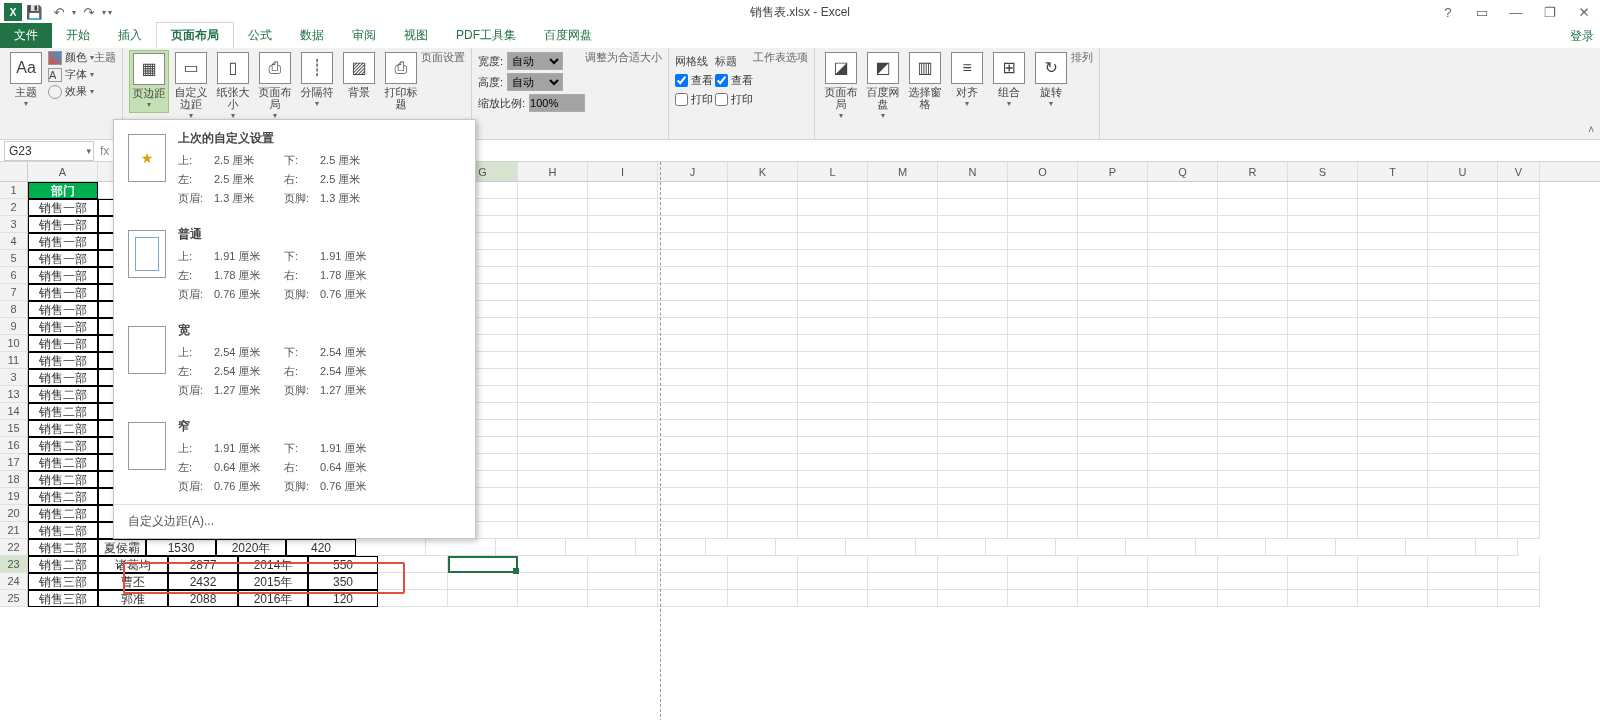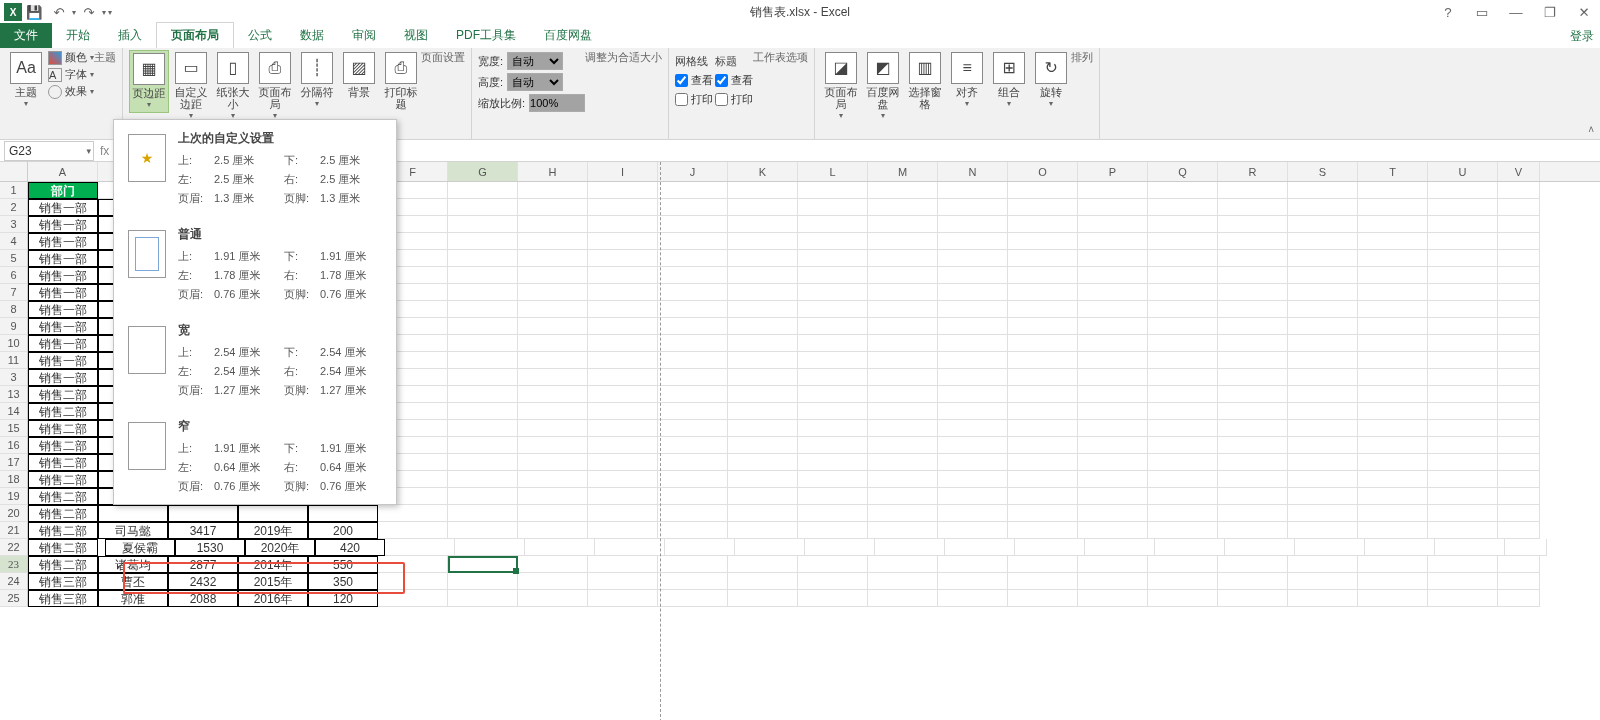--- a/index.html
+++ b/index.html
@@ -49,30 +49,30 @@
 
 
 .grid-area { position:relative; height:560px; overflow:hidden; }
 .col-headers { display:flex; height:20px; background:#f3f3f3; border-bottom:1px solid #ccc; }
 .rowhdr-corner { width:28px; border-right:1px solid #ccc; background:#f3f3f3; }
 .colhdr { border-right:1px solid #e0e0e0; text-align:center; font-size:11px; color:#555; line-height:20px; background:#f3f3f3; }
 .colhdr.sel { background:#d5e3cf; }
 .grid-body { position:relative; }
 .grow { display:flex; height:17px; }
 .rhdr { width:28px; border-right:1px solid #ccc; border-bottom:1px solid #e0e0e0; text-align:center; font-size:11px; background:#f3f3f3; color:#555; line-height:16px; }
-.rhdr.sel { background:#d5e3cf;font-family:Liberation Serif, serif; }
+.rhdr.sel { background:#d5e3cf; }
 .cell { border-right:1px solid #e0e0e0; border-bottom:1px solid #e0e0e0; font-size:12px; padding:0 3px; line-height:16px; overflow:hidden; white-space:nowrap; }
 .cell.tblhdr { background:#00b050; color:#fff; font-weight:bold; border:1px solid #000; text-align:center; }
 .cell.tbl { border:1px solid #000; text-align:center; background:#fff; }
 .dash-v { position:absolute; top:0; bottom:0; border-left:1px dashed #999; }
 .active-cell { position:absolute; border:2px solid #217346; background:rgba(255,255,255,0); pointer-events:none; }
 .active-cell::after { content:''; position:absolute; right:-3px; bottom:-3px; width:6px; height:6px; background:#217346; }
 
 
-.margins-dd { position:absolute; left:113px; top:119px; width:284px; background:#fff; border:1px solid #c6c6c6; box-shadow:2px 2px 6px rgba(0,0,0,.25); z-index:50; font-size:12px; }
+.margins-dd { position:absolute; left:113px; top:119px; width:363px; background:#fff; border:1px solid #c6c6c6; box-shadow:2px 2px 6px rgba(0,0,0,.25); z-index:50; font-size:12px; }
 .dd-section { padding:10px 14px; display:flex; gap:12px; }
 .dd-thumb { width:38px; height:48px; border:1px solid #999; background:#fff; margin-top:4px; flex-shrink:0; display:flex; align-items:center; justify-content:center; }
 .dd-thumb.star::after { content:'★'; color:#d9a400; font-size:14px; }
 .dd-thumb-normal { background:linear-gradient(#fff,#fff); border:1px solid #999; position:relative; }
 .dd-thumb-normal::before { content:''; position:absolute; inset:6px; border:1px solid #7ba8d9; }
 .dd-info { flex:1; }
 .dd-title { font-weight:bold; color:#444; margin-bottom:6px; }
 .dd-grid { display:grid; grid-template-columns:36px 70px 36px 70px; row-gap:4px; font-size:11px; color:#555; }
 .dd-custom { border-top:1px solid #e0e0e0; padding:8px 14px; font-size:12px; color:#555; }
 .dd-highlight { position:absolute; left:123px; top:562px; width:282px; height:32px; border:2px solid #e74c3c; border-radius:2px; z-index:60; pointer-events:none; }
@@ -827,21 +827,21 @@
         <div class="cell" style="width: 70px;"></div>
         <div class="cell" style="width: 70px;"></div>
         <div class="cell" style="width: 70px;"></div>
         <div class="cell" style="width: 70px;"></div>
         <div class="cell" style="width: 70px;"></div>
         <div class="cell" style="width: 42px;"></div>
       </div>
       <div class="grow">
         <div class="rhdr">22</div>
         <div class="cell tbl" style="width: 70px;">销售二部</div>
-        <div class="cell tbl" style="width: 70px; margin-left: 7px;">夏侯霸</div>
+        <div class="cell tbl" style="width: 48px;">夏侯霸</div>
         <div class="cell tbl" style="width: 70px;">1530</div>
         <div class="cell tbl" style="width: 70px;">2020年</div>
         <div class="cell tbl" style="width: 70px;">420</div>
         <div class="cell" style="width: 70px;"></div>
         <div class="cell" style="width: 70px;"></div>
         <div class="cell" style="width: 70px;"></div>
         <div class="cell" style="width: 70px;"></div>
         <div class="cell" style="width: 70px;"></div>
         <div class="cell" style="width: 70px;"></div>
         <div class="cell" style="width: 70px;"></div>
@@ -1010,14 +1010,15 @@
           <span>0.64 厘米</span>
           <span>右:</span>
           <span>0.64 厘米</span>
         <span>页眉:</span>
           <span>0.76 厘米</span>
           <span>页脚:</span>
           <span>0.76 厘米</span>
       </div>
     </div>
   </div>
+  <div class="dd-custom">自定义边距(A)...</div>
 </div>
 <div class="dd-highlight"></div>
 
 </body></html>

